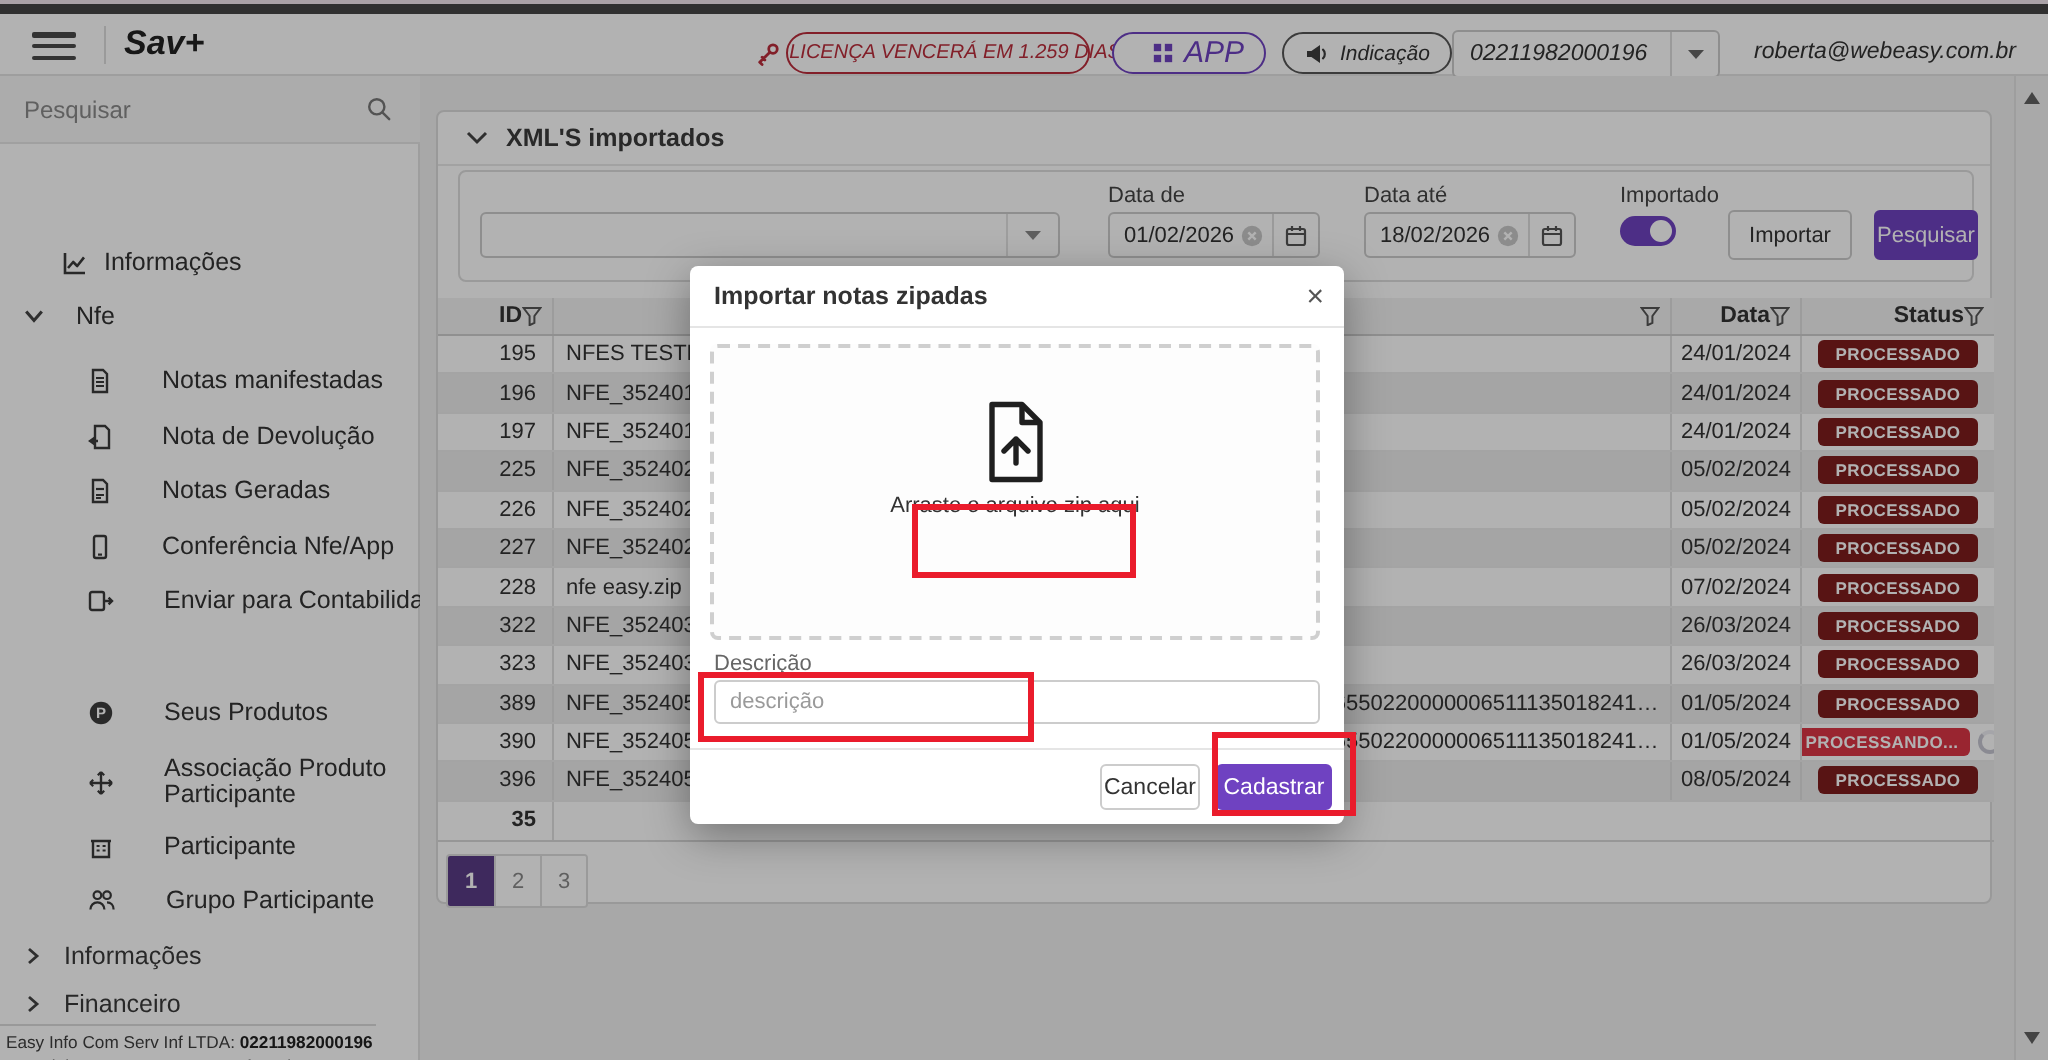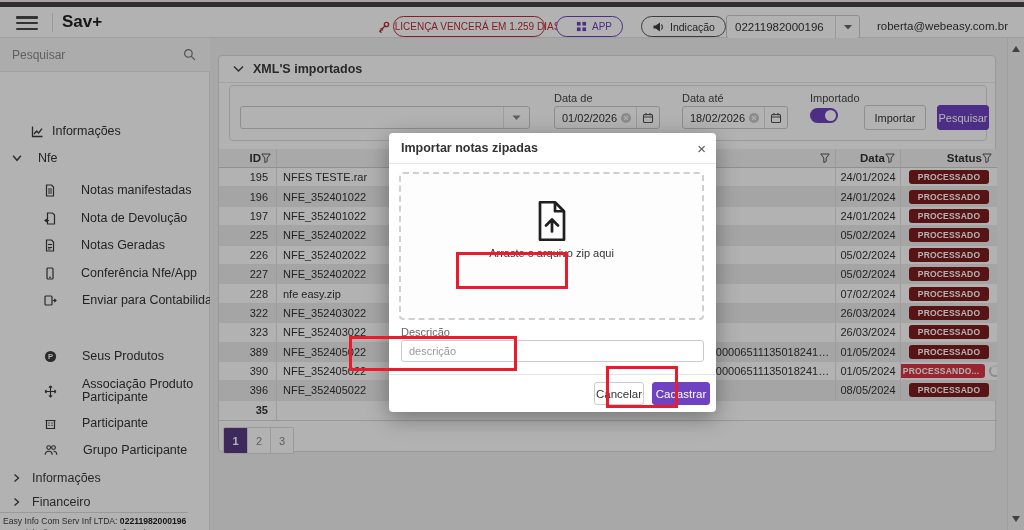--- a/index.html
+++ b/index.html
@@ -4,28 +4,28 @@
 <style>
   html,body{margin:0;padding:0;background:#888;}
   *{box-sizing:border-box;font-family:"Liberation Sans",sans-serif;}
   #app{position:relative;width:1024px;height:530px;background:#fff;overflow:hidden;}
 
   
   .top-pink{position:absolute;left:0;top:0;width:1024px;height:2px;background:#f4e8ef;}
   .top-dark{position:absolute;left:0;top:2px;width:1024px;height:5px;background:#454545;}
 
   
-  .header{position:absolute;left:0;top:7px;width:1024px;height:31px;background:#fff;border-bottom:1px solid #e2e2e2;}
+  .header{position:absolute;left:0;top:7px;width:1024px;height:31px;background:#fff;border-bottom:1px solid #e2e2e2;font-style:italic;}
   .hamburger{position:absolute;left:16px;top:9px;width:22px;height:14px;display:flex;flex-direction:column;justify-content:space-between;cursor:pointer;}
   .hamburger span{display:block;height:2.5px;background:#4a4a4a;border-radius:1px;}
   .hdr-div{position:absolute;left:52px;top:6px;width:1px;height:19px;background:#ddd;}
   .brand{position:absolute;left:62px;top:5px;font-size:17px;font-weight:bold;color:#222;}
   .pill{position:absolute;top:9px;height:21px;display:inline-flex;align-items:center;gap:5px;padding:0 10px;border-radius:11px;font-size:10px;white-space:nowrap;background:#fff;}
   .pill-lic{left:393px;border:1px solid #bb2d3b;color:#bb2d3b;width:152px;justify-content:center;}
-  .pill-app{left:556px;border:1px solid #6f42c1;color:#6f42c1;font-size:10px;padding-left:19px;}
+  .pill-app{left:556px;border:1px solid #6f42c1;color:#6f42c1;font-size:15px;padding-left:19px;}
   .pill-ind{left:641px;border:1px solid #555;color:#333;font-size:10.5px;}
   .co-select{position:absolute;left:726px;top:8px;width:134px;height:24px;border:1px solid #ccc;border-radius:3px;background:#fff;display:flex;align-items:center;}
   .co-select .txt{flex:1;padding-left:8px;font-size:11.5px;color:#333;}
   .co-select .caret{width:24px;height:100%;border-left:1px solid #ddd;display:flex;align-items:center;justify-content:center;}
   .email{position:absolute;left:877px;top:13px;font-size:11.5px;color:#333;}
 
   
   .sidebar{position:absolute;left:0;top:38px;width:210px;height:492px;background:#fff;border-right:1px solid #e3e3e3;}
   .search-row{position:absolute;left:0;top:0;width:210px;height:34px;background:#f6f6f6;border-bottom:1px solid #e5e5e5;display:flex;align-items:center;}
   .search-row input{flex:1;border:0;background:transparent;outline:none;padding-left:12px;font-size:12px;color:#444;}
@@ -90,21 +90,21 @@
   .page.active{background:#5a3c86;color:#fff;font-weight:bold;}
 
   
   .scrollbar{position:absolute;right:0;top:38px;width:17px;height:492px;background:#f2f2f2;border-left:1px solid #e3e3e3;}
   .sb-up,.sb-dn{position:absolute;left:4px;width:0;height:0;border-left:4.5px solid transparent;border-right:4.5px solid transparent;}
   .sb-up{top:8px;border-bottom:6px solid #606060;}
   .sb-dn{bottom:8px;border-top:6px solid #606060;}
 
   
   .backdrop{position:absolute;left:0;top:0;width:1024px;height:530px;background:rgba(0,0,0,.3);z-index:40;}
-  .modal{position:absolute;left:345px;top:133px;width:327px;height:279px;background:#fff;border-radius:4px;box-shadow:0 6px 22px rgba(0,0,0,.35);z-index:50;margin-left:44px;}
+  .modal{position:absolute;left:345px;top:133px;width:327px;height:279px;background:#fff;border-radius:4px;box-shadow:0 6px 22px rgba(0,0,0,.35);z-index:50;}
   .m-head{position:absolute;left:0;top:0;width:100%;height:31px;border-bottom:1px solid #e5e5e5;display:flex;align-items:center;padding:0 10px 0 12px;}
   .m-title{font-size:12.5px;font-weight:bold;color:#333;}
   .m-close{margin-left:auto;font-size:15px;color:#555;cursor:pointer;line-height:15px;}
   .dropzone{position:absolute;left:10px;top:39px;width:305px;height:148px;border:2px dashed #cfcfcf;border-radius:4px;background:#fdfdfd;display:flex;flex-direction:column;align-items:center;}
   .dz-text{margin-top:5px;font-size:11px;color:#333;}
   .b-selfile{margin-top:3px;width:110px;height:25px;font-size:11.5px;}
   .m-desc-label{position:absolute;left:12px;top:193px;font-size:11px;color:#666;}
   .m-desc-input{position:absolute;left:12px;top:207px;width:303px;height:22px;border:1px solid #ccc;border-radius:3px;padding-left:7px;font-size:11px;color:#444;outline:none;}
   .m-desc-input::placeholder{color:#9a9a9a;}
   .m-foot{position:absolute;left:0;top:241px;width:100%;height:38px;border-top:1px solid #e5e5e5;display:flex;align-items:center;justify-content:flex-end;gap:8px;padding-right:6px;}

